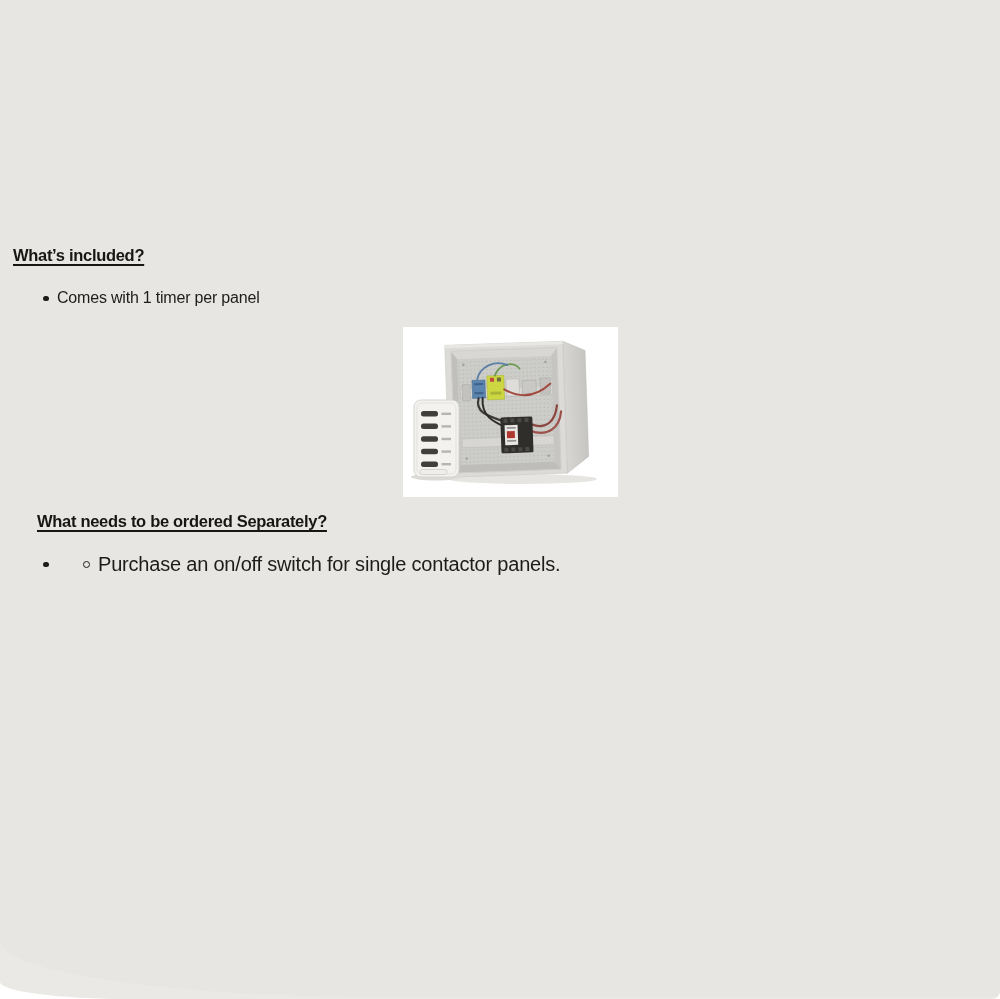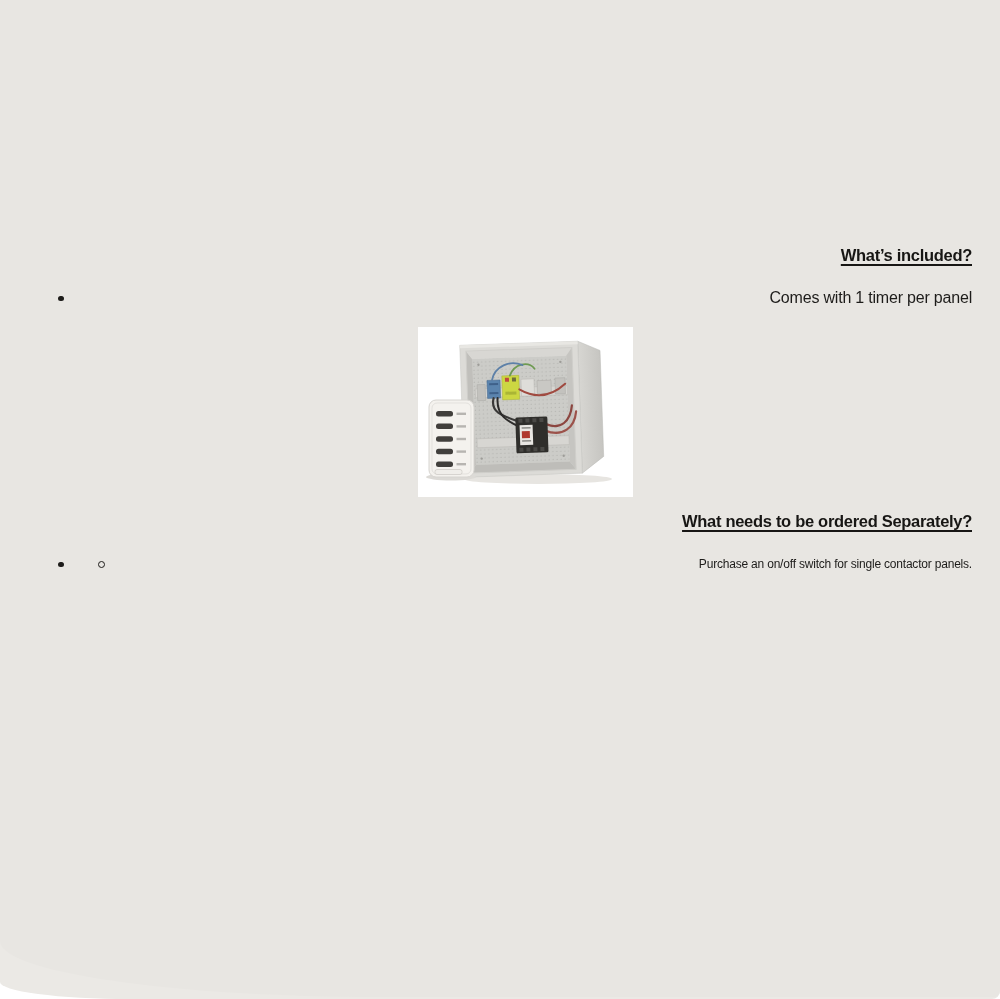--- a/index.html
+++ b/index.html
@@ -19,21 +19,21 @@
     border-radius: 0 0 8px 130px / 0 0 8px 17px;
   }
   .sheet {
     position: absolute; left: 0; top: 0;
     width: 1000px; height: 997px;
     background: #e8e6e2;
     border-radius: 0 0 6px 380px / 0 0 6px 56px;
     overflow: hidden;
   }
 
-  .content { padding: 0 28px; color: #1d1c1a; text-align: right; }
+  .content { padding: 0 13px; color: #1d1c1a; }
 
   h3.section-heading {
     font-size: 16.5px;
     line-height: 18px;
     font-weight: 700;
     letter-spacing: -0.3px;
     color: #171614;
     text-decoration: underline;
     text-decoration-thickness: 2px;
     text-underline-offset: 3px;
@@ -62,21 +62,21 @@
     border-radius: 50%;
     background: #1d1c1a;
   }
   ul.lvl2 {
     list-style: none;
     margin: 0;
     padding: 0 0 0 41px;
   }
   ul.lvl2 > li {
     position: relative;
-    font-size: 12px;
+    font-size: 20px;
     line-height: 28px;
     letter-spacing: -0.2px;
   }
   ul.lvl2 > li::before {
     content: "";
     position: absolute;
     left: -15px; top: 10.5px;
     width: 5px; height: 5px;
     border-radius: 50%;
     background: transparent;

